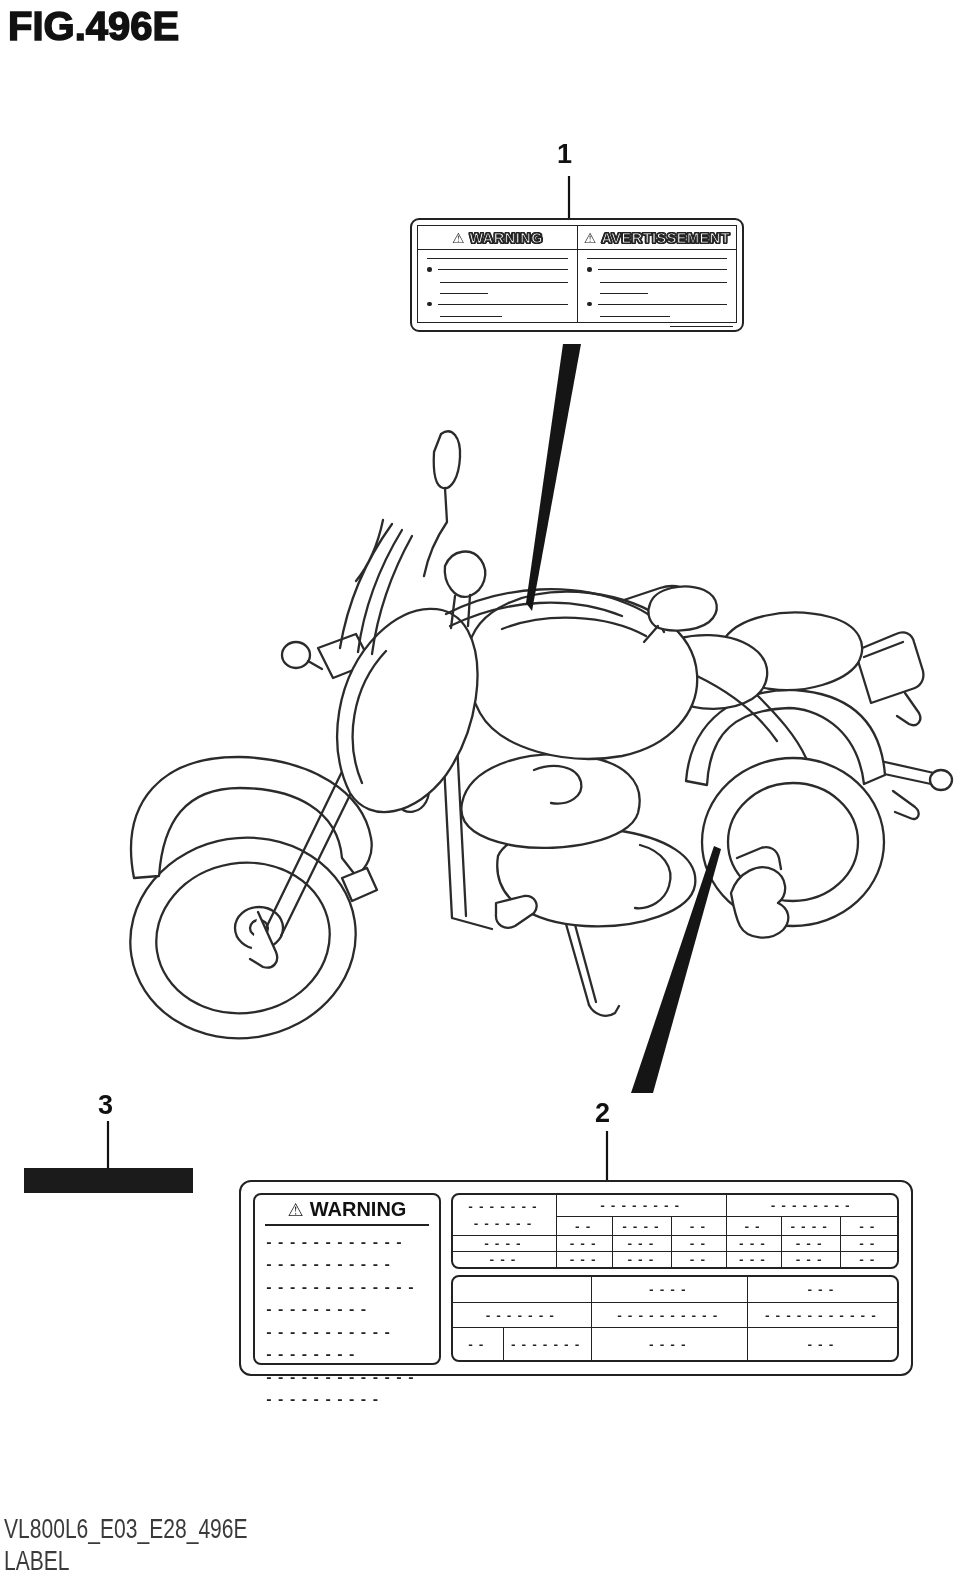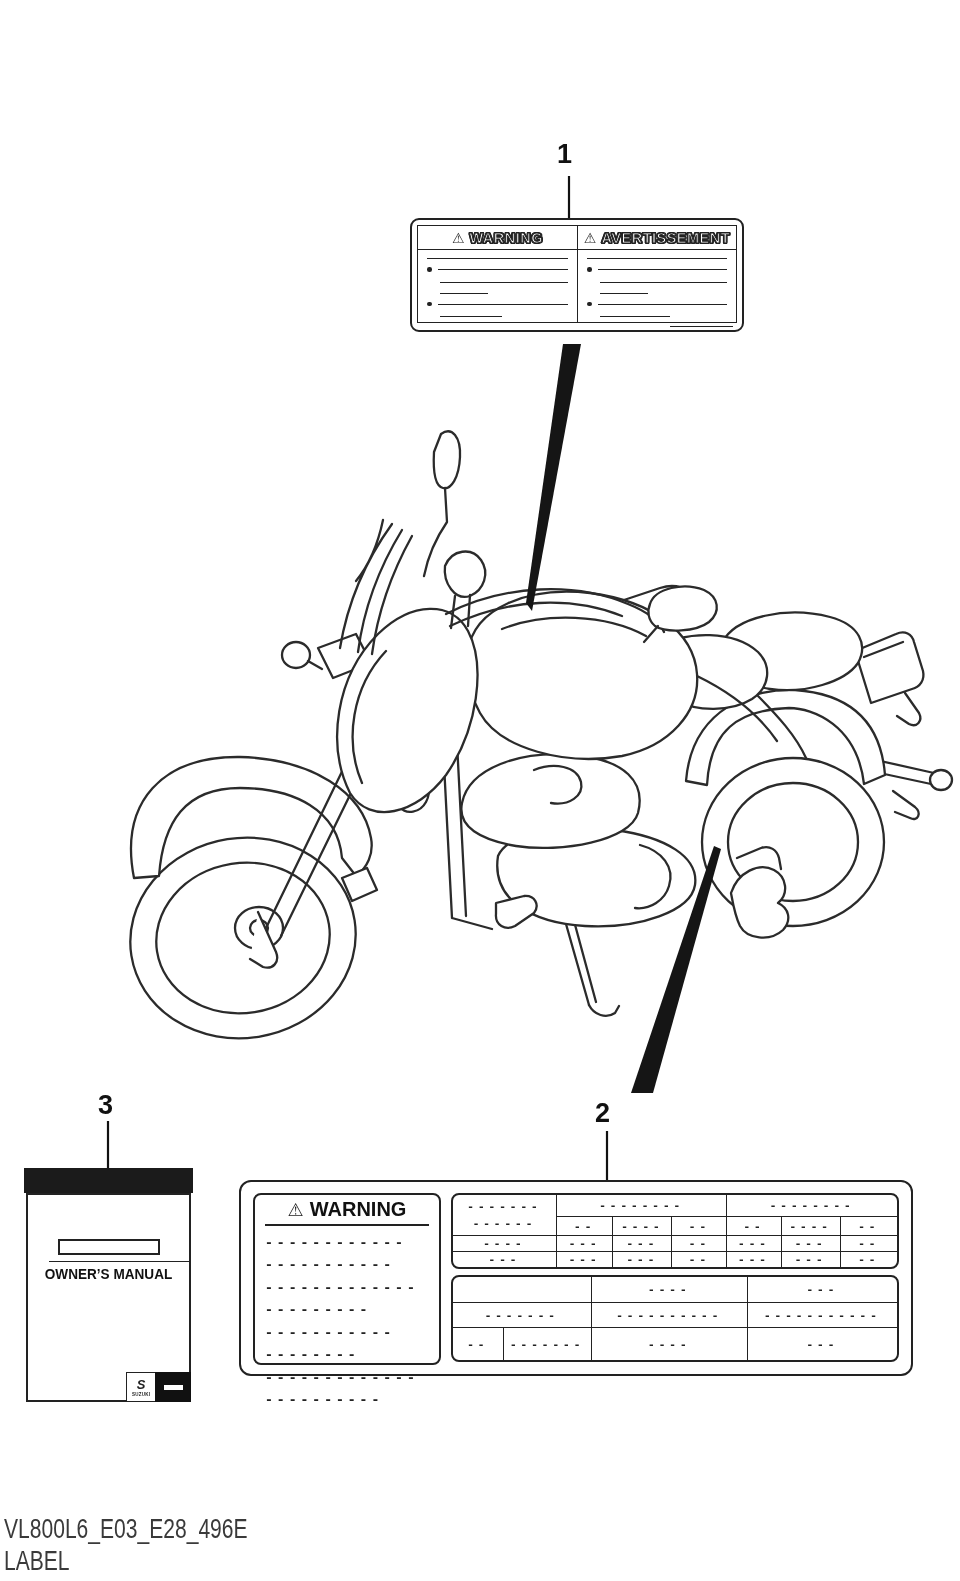--- a/index.html
+++ b/index.html
@@ -119,20 +119,21 @@
   .m-suzuki .s{font-size:13px;line-height:1;font-weight:800;font-style:italic;color:#222;}
   .m-suzuki .brand{font-size:4.5px;font-weight:700;letter-spacing:.3px;color:#222;margin-top:1px;}
   .m-dashbox{width:36px;background:#111;display:flex;align-items:center;justify-content:center;}
   .m-dashbox .bar{width:19px;height:5px;background:#fff;}
 </style>
 </head>
 <body>
 
 <div class="page">
 
+  <div class="fig-title">FIG.496E</div>
 
   <svg class="art" viewBox="0 0 960 1581" aria-hidden="true">
     <g stroke="#2b2b2b" stroke-width="2.3" fill="none" stroke-linecap="round" stroke-linejoin="round">
 
       <g>
         <ellipse cx="793" cy="842" rx="91" ry="84" fill="#fff"></ellipse>
         <ellipse cx="793" cy="842" rx="65" ry="59"></ellipse>
         <path d="M731 893 C738 872 759 862 774 870 C787 877 789 894 778 903 C789 908 792 920 783 930 C770 942 747 939 740 926 C735 916 733 904 731 893 Z" fill="#fff"></path>
         <path d="M737 858 L761 848 C770 845 777 850 779 858 L781 869"></path>
       </g>
@@ -420,32 +421,18 @@
           </div>
         <div class="tc bl bt" style="grid-column:3;grid-row:3">
             <span class="dash">---</span>
           </div>
       </div>
     </div>
   </div>
 
   <div class="manual">
     <div class="m-band"></div>
-    <div class="m-page">
-      <div class="m-titlebox"></div>
-      <div class="m-rule"></div>
-      <div class="m-title">OWNER’S MANUAL</div>
-      <div class="m-logos">
-        <div class="m-suzuki">
-          <span class="s">S</span>
-          <span class="brand">SUZUKI</span>
-        </div>
-        <div class="m-dashbox">
-          <span class="bar"></span>
-        </div>
-      </div>
-    </div>
   </div>
 
   <div class="footer-code">VL800L6_E03_E28_496E</div>
   <div class="footer-label">LABEL</div>
 
 </div>
 
 </body></html>

